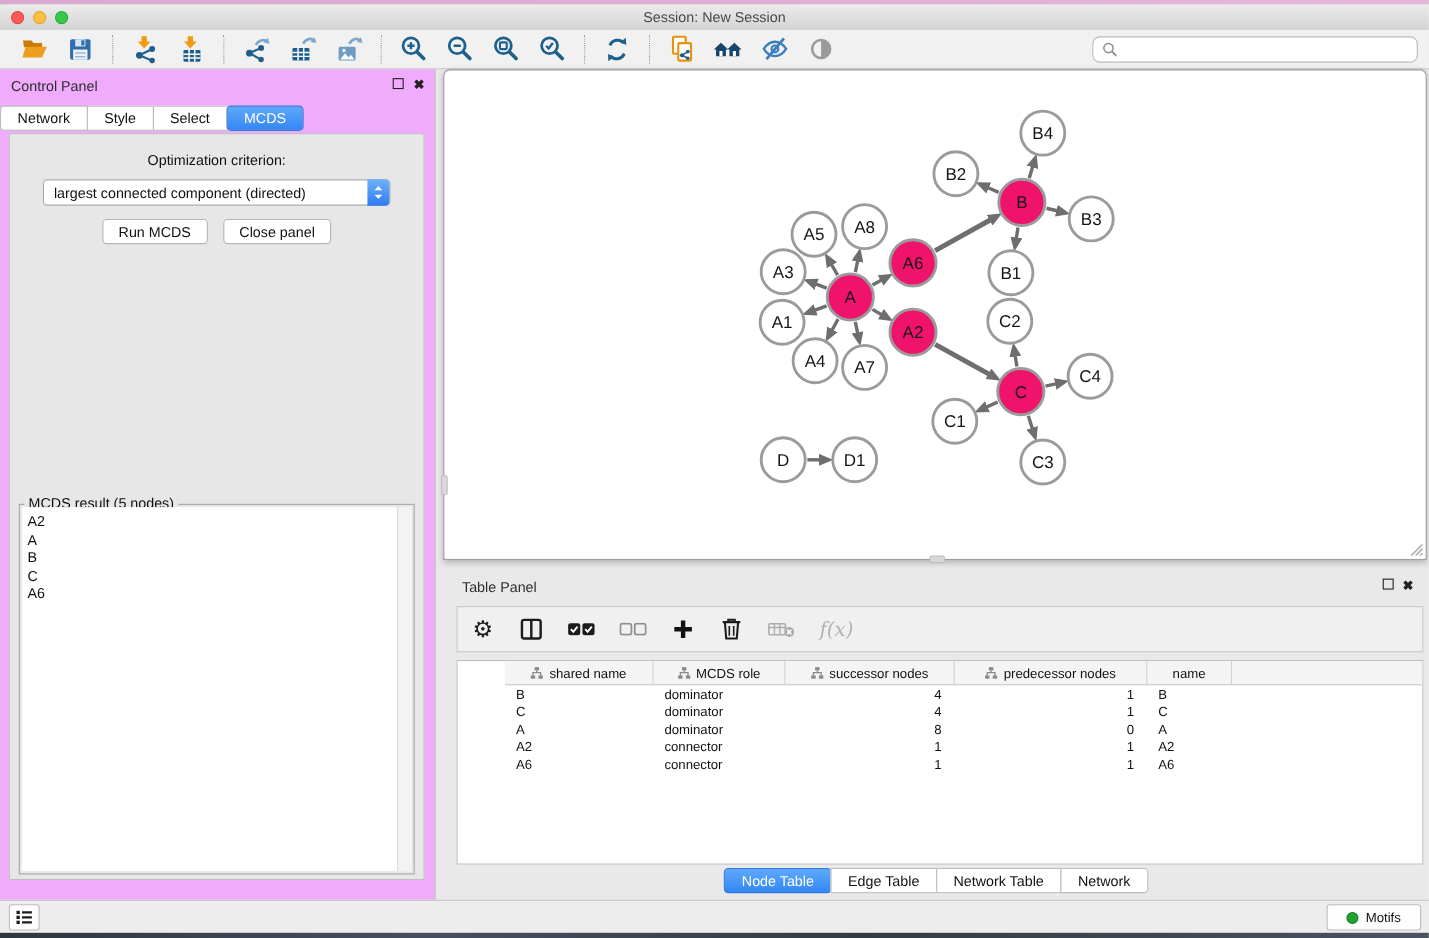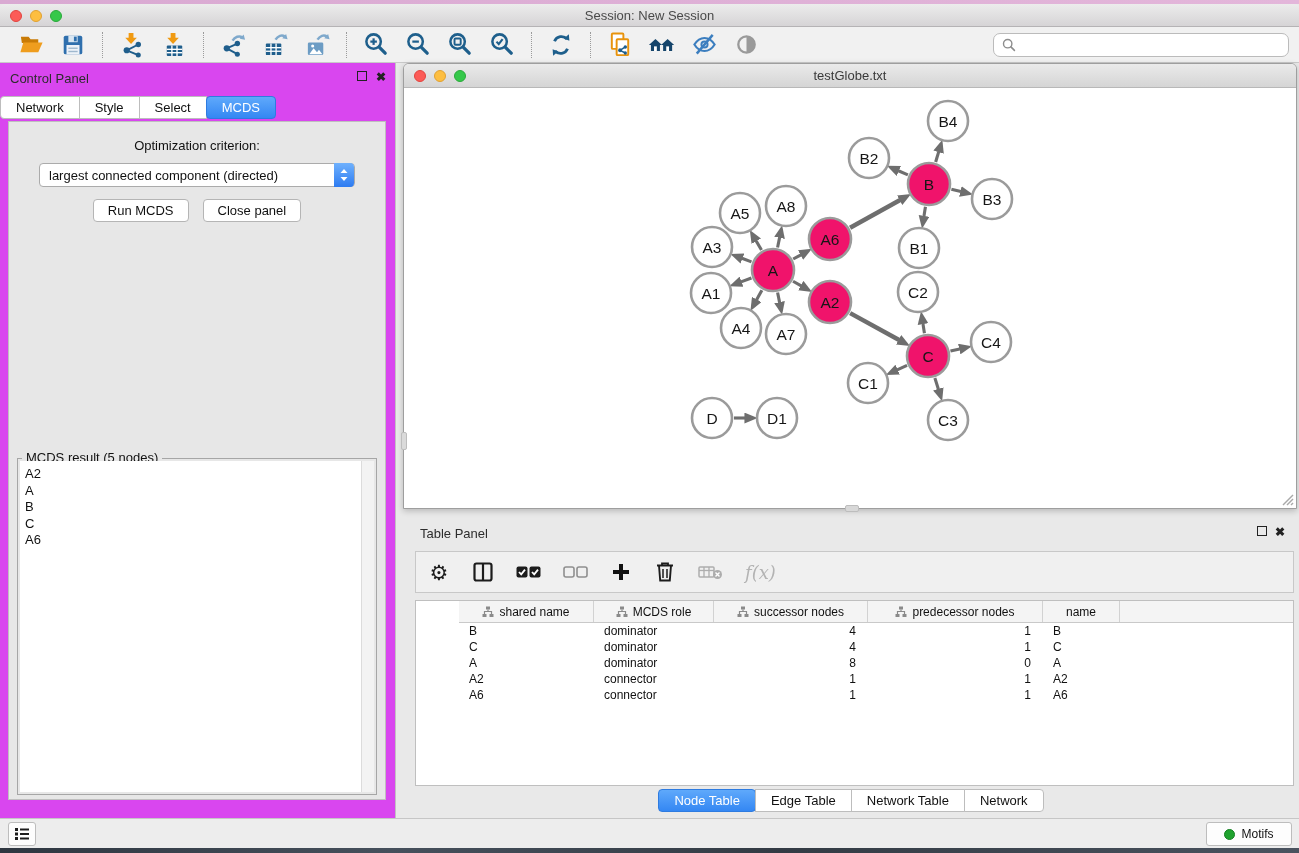--- a/index.html
+++ b/index.html
@@ -21,21 +21,21 @@
   .toolbar { position:absolute; top:27px; left:0; right:0; height:36px; background:#F1F1F1;
     border-bottom:1px solid #C9C9C9; display:flex; align-items:center; padding:0 10px 0 14px; }
   .tbtn { width:34px; height:30px; display:flex; align-items:center; justify-content:center; cursor:default; }
   .tbtn + .tbtn { margin-left:8px; }
   .tsep { width:1px; height:26px; border-left:1px dotted #9B9B9B; margin:0 12px; }
   .searchbox { margin-left:auto; width:296px; height:24px; background:#fff; border:1px solid #BBB;
     border-radius:7px; display:flex; align-items:center; padding:0 8px; }
   .searchbox input { border:none; outline:none; flex:1; font-size:13px; font-family:"Liberation Sans",sans-serif; background:transparent; margin-left:6px; }
 
   
-  .cp { position:absolute; left:0; top:63px; width:396px; height:755px; background:#d946ef; border-right:1px solid #C2C2C2; }
+  .cp { position:absolute; left:0; top:63px; width:396px; height:755px; background:#f0abfc; border-right:1px solid #C2C2C2; }
   .cp-header { position:relative; height:30px; }
   .cp-header .cp-title { position:absolute; left:10px; top:8px; font-size:13px; color:#2d2d2d; }
   .win-float, .win-close { position:absolute; top:8px; font-size:12px; color:#222; font-weight:bold; line-height:12px; }
   .cp-header .win-float { right:28px; } .cp-header .win-close { right:9px; }
   .float-square { display:inline-block; width:10px; height:10px; border:1.5px solid #222; }
 
   .seg-tabs { position:absolute; top:33px; left:0; right:0; display:flex; justify-content:flex-start; }
   .seg { height:23px; padding:0 15px; background:#fff; border:1px solid #BDBDBD; margin-left:-1px;
     display:flex; align-items:center; font-size:13px; color:#111; }
   .seg:first-child { border-radius:4px 0 0 4px; margin-left:0; }
@@ -318,28 +318,20 @@
           <div class="result-item">B</div>
           <div class="result-item">C</div>
           <div class="result-item">A6</div>
           <div class="result-scroll"></div>
         </div>
       </div>
     </div>
   </div>
 
   <div class="netwin">
-    <div class="net-titlebar">
-      <div class="lights" style="top:6px;">
-        <span class="light red"></span>
-        <span class="light yellow"></span>
-        <span class="light green"></span>
-      </div>
-      <div class="title">testGlobe.txt</div>
-    </div>
     <div class="net-canvas">
       <svg id="graph-svg" width="892" height="420" viewBox="0 0 892 420">
         <defs>
           <marker id="arrowhead" viewBox="0 0 12 10" refX="0.5" refY="5" markerWidth="13" markerHeight="11" orient="auto" markerUnits="userSpaceOnUse">
             <path d="M0 0 L12 5 L0 10 z" fill="#6E6E6E"></path>
           </marker>
         </defs>
         <g id="graph-edges">
             <line x1="356.4761657775408" y1="161.0951954339341" x2="351.0331606573345" y2="151.69364113539604" stroke="#6E6E6E" stroke-width="3.1" marker-end="url(#arrowhead)"></line>
             <line x1="372.5783782586724" y1="158.46029164961277" x2="374.63008242271667" y2="148.35959422662572" stroke="#6E6E6E" stroke-width="3.1" marker-end="url(#arrowhead)"></line>

